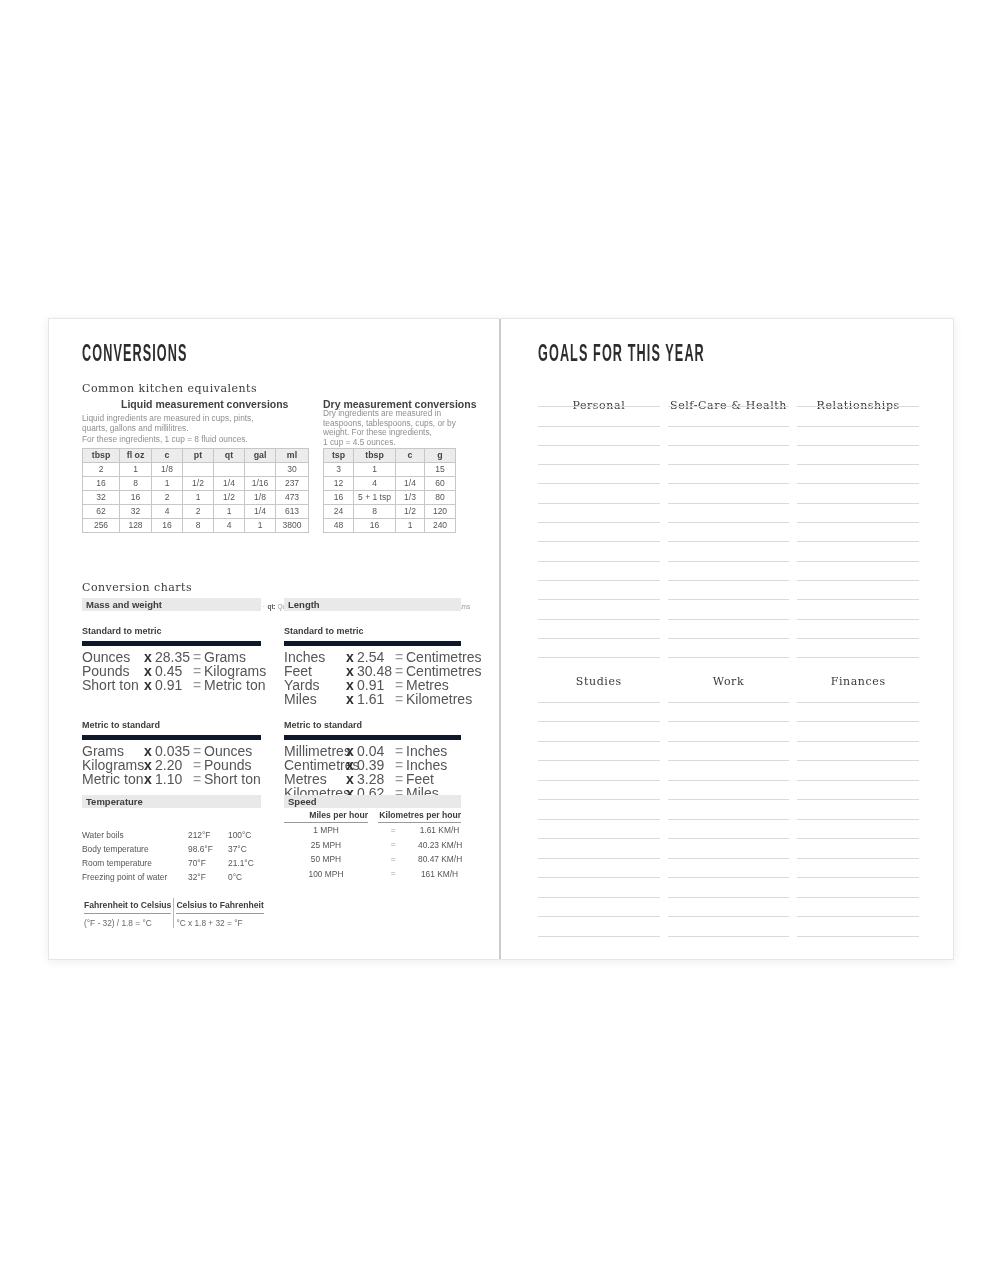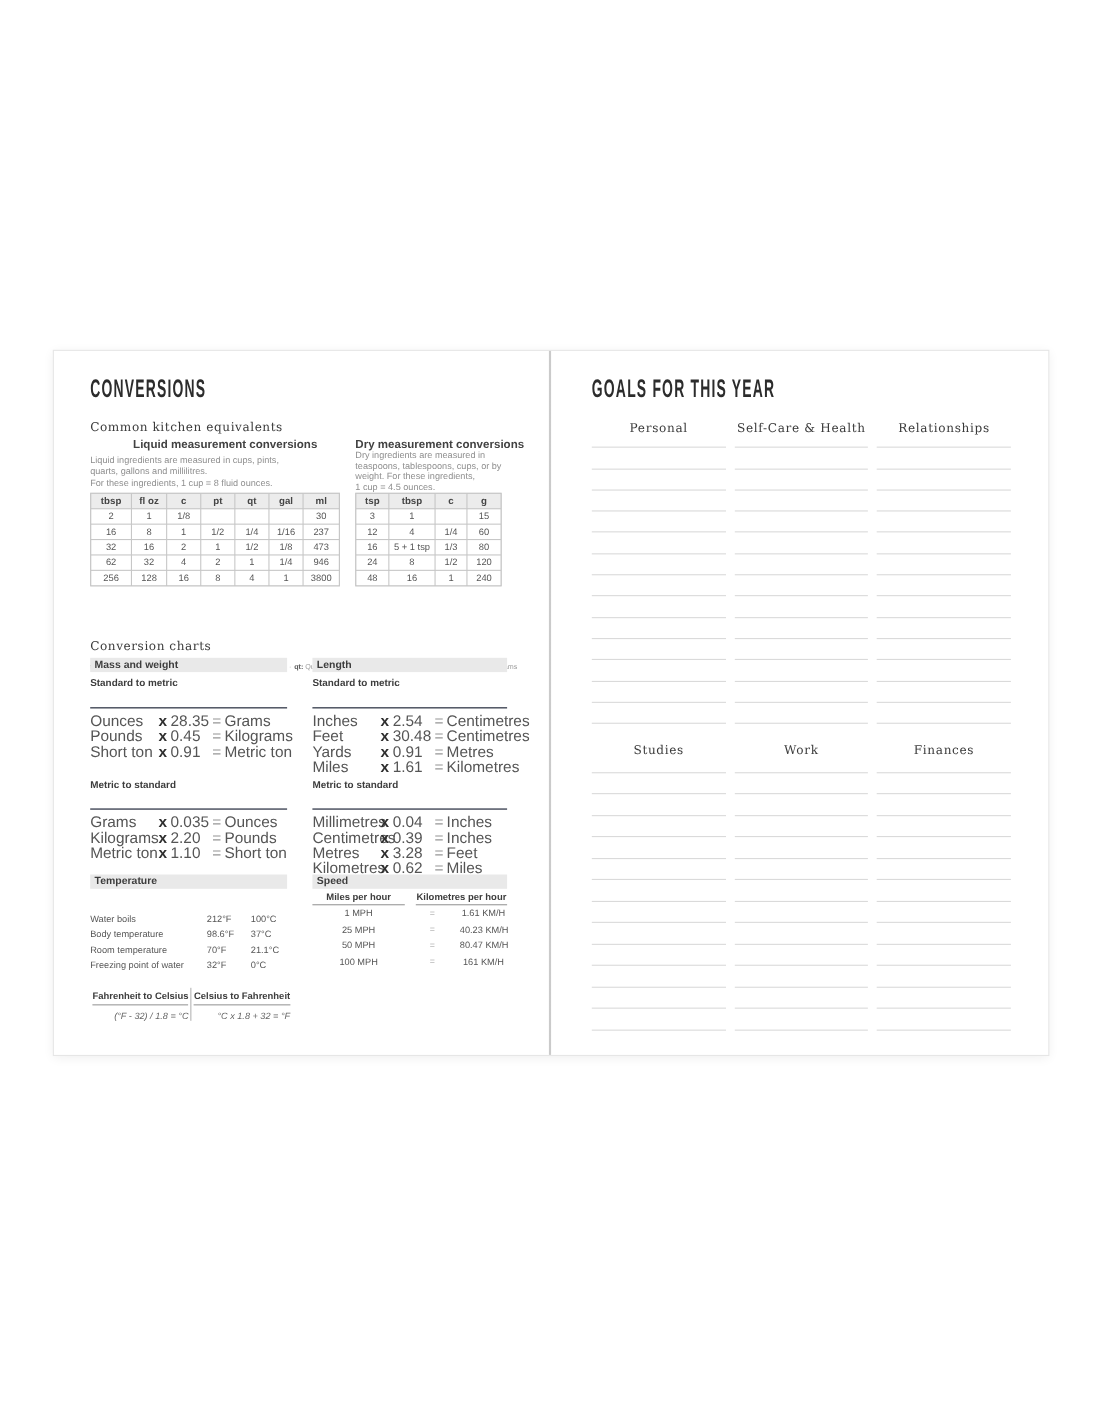--- a/index.html
+++ b/index.html
@@ -73,21 +73,21 @@
   .charts, .charts2 { position:absolute; left:33px; width:379px; }
   .charts { top:262px; }
   .charts2 { top:476px; }
   .charts .serif-h { line-height:14px; margin-bottom:3px; }
   .cgrid { display:grid; grid-template-columns:179px 177px; column-gap:23px; }
   .bar {
     background:#e9e9e9; height:13px; line-height:13px; padding-left:4px;
     font-size:9.5px; font-weight:700; color:#3d3d3d;
   }
   .sub {
-    margin-top:4px; padding-bottom:16px; border-bottom:1px solid #0f172a;
+    margin-top:14px; padding-bottom:4px; border-bottom:5px solid #0f172a;
     font-size:9px; font-weight:700; color:#3d3d3d; line-height:12px;
   }
   .crows { margin-top:3px; }
   .crows.pad { min-height:56px; }
   .crow {
     display:grid; grid-template-columns:62px 11px 38px 11px 1fr;
     height:14px; align-items:center; font-size:14px; color:#555;
     white-space:nowrap;
   }
   .cx { font-weight:700; color:#2f2f2f; }
@@ -100,44 +100,43 @@
   }
   .conv2 { display:grid; grid-template-columns:1fr 1fr; }
   .tconv { margin-top:14px; }
   .tconv .convcell.c1 { border-right:1px solid #b5b5b5; }
   .convcell { padding:0 2px; }
   .convh {
     font-size:8.6px; font-weight:700; color:#3d3d3d; text-align:center;
     padding:2px 0 3px 0; border-bottom:1px solid #9a9a9a; white-space:nowrap;
   }
   .convf {
-    font-size:8.3px; color:#666; text-align:right; padding-top:4px;
+    font-size:8.3px; color:#666; text-align:left; padding-top:4px;
     white-space:nowrap;
-    font-style:italic;
   }
   
   .sphead { display:grid; grid-template-columns:84px 10px 1fr; margin-top:2px; }
   .sph {
-    font-size:8.6px; font-weight:700; color:#3d3d3d; text-align:center;
+    font-size:8.6px; font-weight:700; color:#3d3d3d; text-align:right;
     padding-bottom:2px; border-bottom:1px solid #9a9a9a; white-space:nowrap;
   }
   .sprow {
     display:grid; grid-template-columns:84px 10px 1fr; height:14.5px;
     align-items:center; font-size:8.4px; color:#555;gap:20px;
   }
   .spc { text-align:center; white-space:nowrap; }
   .speq { color:#999; text-align:center; font-size:8px; }
   .spconv { margin-top:4px; gap:8px; }
   
   .gheads {
     position:absolute; left:38px; right:32px;
     display:grid; grid-template-columns:1fr 1fr 1fr; gap:8px;
   }
   .ghead { text-align:center; font-size:11px; letter-spacing:0.6px; }
-  .gh1 { top:64px; }
+  .gh1 { top:80px; }
   .gh2 { top:356px; }
   .grules {
     position:absolute; left:38px; right:32px;
     display:grid; grid-template-columns:1fr 1fr 1fr; gap:8px;
   }
   .gr1 { top:69px; }
   .gr2 { top:364px; }
   .rule { height:18.3px; border-bottom:1px solid #dadada; }
   .gr2 .rule { height:18.5px; }
 </style>
@@ -199,21 +198,21 @@
               <span class="tc">473</span>
             </div>
 
             <div class="tr">
               <span class="tc">62</span>
               <span class="tc">32</span>
               <span class="tc">4</span>
               <span class="tc">2</span>
               <span class="tc">1</span>
               <span class="tc">1/4</span>
-              <span class="tc">946</span>
+              <span class="tc">613</span>
             </div>
 
             <div class="tr">
               <span class="tc">256</span>
               <span class="tc">128</span>
               <span class="tc">16</span>
               <span class="tc">8</span>
               <span class="tc">4</span>
               <span class="tc">1</span>
               <span class="tc">3800</span>

